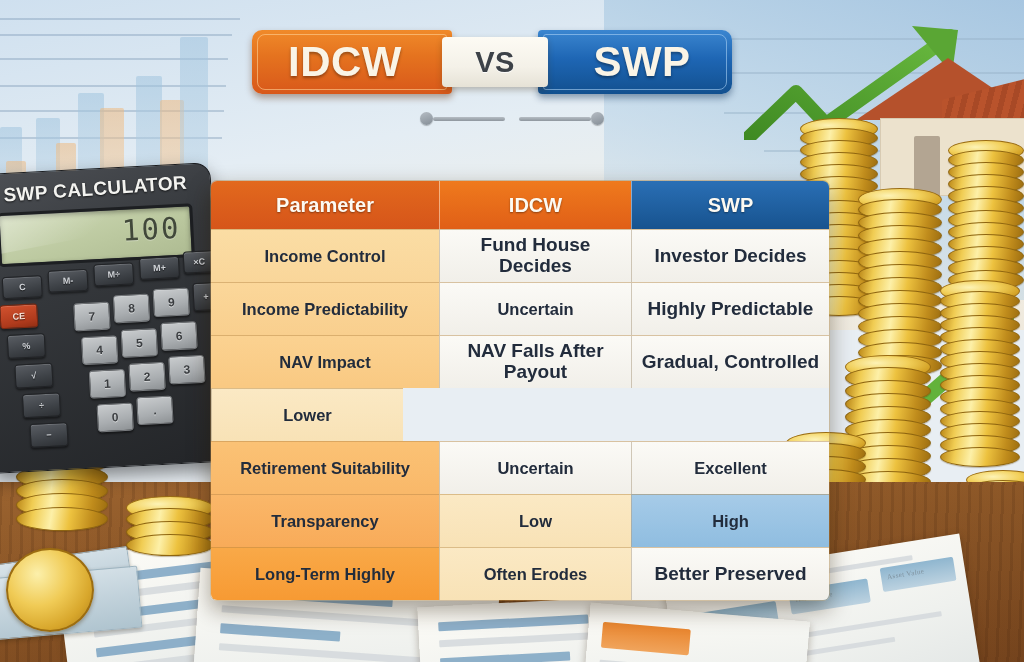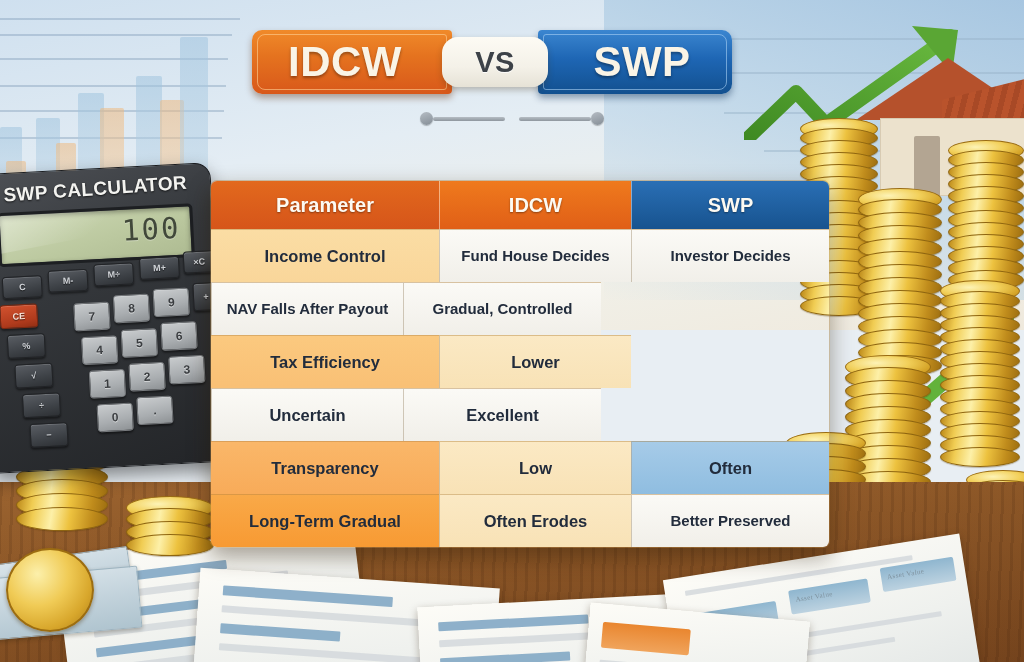--- a/index.html
+++ b/index.html
@@ -208,21 +208,21 @@
     padding-right: 14px;
   }
   .badge-idcw::after {
     content:""; position:absolute; left:5px; top:4px; right:5px; bottom:4px;
     border: 1px solid rgba(255,210,150,.6);
     border-radius: 8px 3px 3px 8px; pointer-events:none;
   }
   .badge-vs {
     width: 106px; height: 50px; margin: 0 -10px; z-index: 3;
     background: linear-gradient(180deg, #fdfbf4 0%, #f4f1e8 60%, #e6e2d6 100%);
-    border-radius: 16px;
+    border-radius: 4px;
     box-shadow: 0 3px 6px rgba(70,50,20,.3);
     display: flex; align-items: center; justify-content: center;
     font-size: 29px; font-weight: bold; color: #3d4248;
     text-shadow: 0 1px 0 rgba(255,255,255,.8);
     letter-spacing: .5px;
   }
   .badge-swp {
     width: 194px;
     background: linear-gradient(180deg, #3b86d0 0%, #1e66b4 45%, #12508f 100%);
     border-radius: 4px 10px 10px 4px;
@@ -281,21 +281,21 @@
              border-left: 1px solid rgba(255,255,255,.45); }
   .h-swp   { background: linear-gradient(180deg, #2a6fb5 0%, #17538f 100%);
              border-left: 1px solid rgba(255,255,255,.45); }
 
   
   .brow .tcell {
     height: 53px; font-size: 16.5px; font-weight: bold; color: #222c3c;
     border-top: 1px solid rgba(190,150,90,.5);
   }
   .brow .c-idcw, .brow .c-swp { border-left: 1px solid rgba(175,160,135,.55); }
-  .brow .c-idcw.tight, .brow .c-swp.tight { font-size: 15px; }
+  .brow .c-idcw.tight, .brow .c-swp.tight { font-size: 19px; }
 
   
   .p0 { background: linear-gradient(180deg, #fbdda4, #f9d69a); }
   .p1 { background: linear-gradient(180deg, #fbd79a, #f9cf8e); }
   .p2 { background: linear-gradient(180deg, #fbd291, #f9c982); }
   .p3 { background: linear-gradient(180deg, #fbc97f, #f9c075); }
   .p4 { background: linear-gradient(180deg, #fbc275, #f9b869); }
   .p5 { background: linear-gradient(180deg, #fab769, #f8ab59); }
   .p6 { background: linear-gradient(180deg, #f9a948, #f79a33); }
 
@@ -604,35 +604,41 @@
     <div class="tcell c-idcw h-idcw">IDCW</div>
     <div class="tcell c-swp h-swp">SWP</div>
   </div>
   <div id="table-body">
       <div class="trow brow">
         <div class="tcell c-param p0">Income Control</div>
         <div class="tcell c-idcw v-white tight">Fund House Decides</div>
         <div class="tcell c-swp v-white tight">Investor Decides</div>
       </div>
       <div class="trow brow">
+        <div class="tcell c-param p1">Income Predictability</div>
+        <div class="tcell c-idcw v-white">Uncertain</div>
+        <div class="tcell c-swp v-white tight">Highly Predictable</div>
+      </div>
+      <div class="trow brow">
+        <div class="tcell c-param p2">NAV Impact</div>
         <div class="tcell c-idcw v-white tight">NAV Falls After Payout</div>
         <div class="tcell c-swp v-white tight">Gradual, Controlled</div>
       </div>
       <div class="trow brow">
-        <div class="tcell c-param p3">Tax Efficiency</div>
         <div class="tcell c-idcw v-cream">Lower</div>
       </div>
       <div class="trow brow">
+        <div class="tcell c-param p4">Retirement Suitability</div>
         <div class="tcell c-idcw v-white">Uncertain</div>
         <div class="tcell c-swp v-white">Excellent</div>
       </div>
       <div class="trow brow">
         <div class="tcell c-param p5">Transparency</div>
         <div class="tcell c-idcw v-cream">Low</div>
-        <div class="tcell c-swp v-blue">Often</div>
+        <div class="tcell c-swp v-blue">High</div>
       </div>
       <div class="trow brow">
-        <div class="tcell c-param p6">Long-Term Gradual</div>
+        <div class="tcell c-param p6">Long-Term Highly</div>
         <div class="tcell c-idcw v-cream">Often Erodes</div>
         <div class="tcell c-swp v-white tight">Better Preserved</div>
       </div>
     </div>
 </div>
 
 </body></html>

